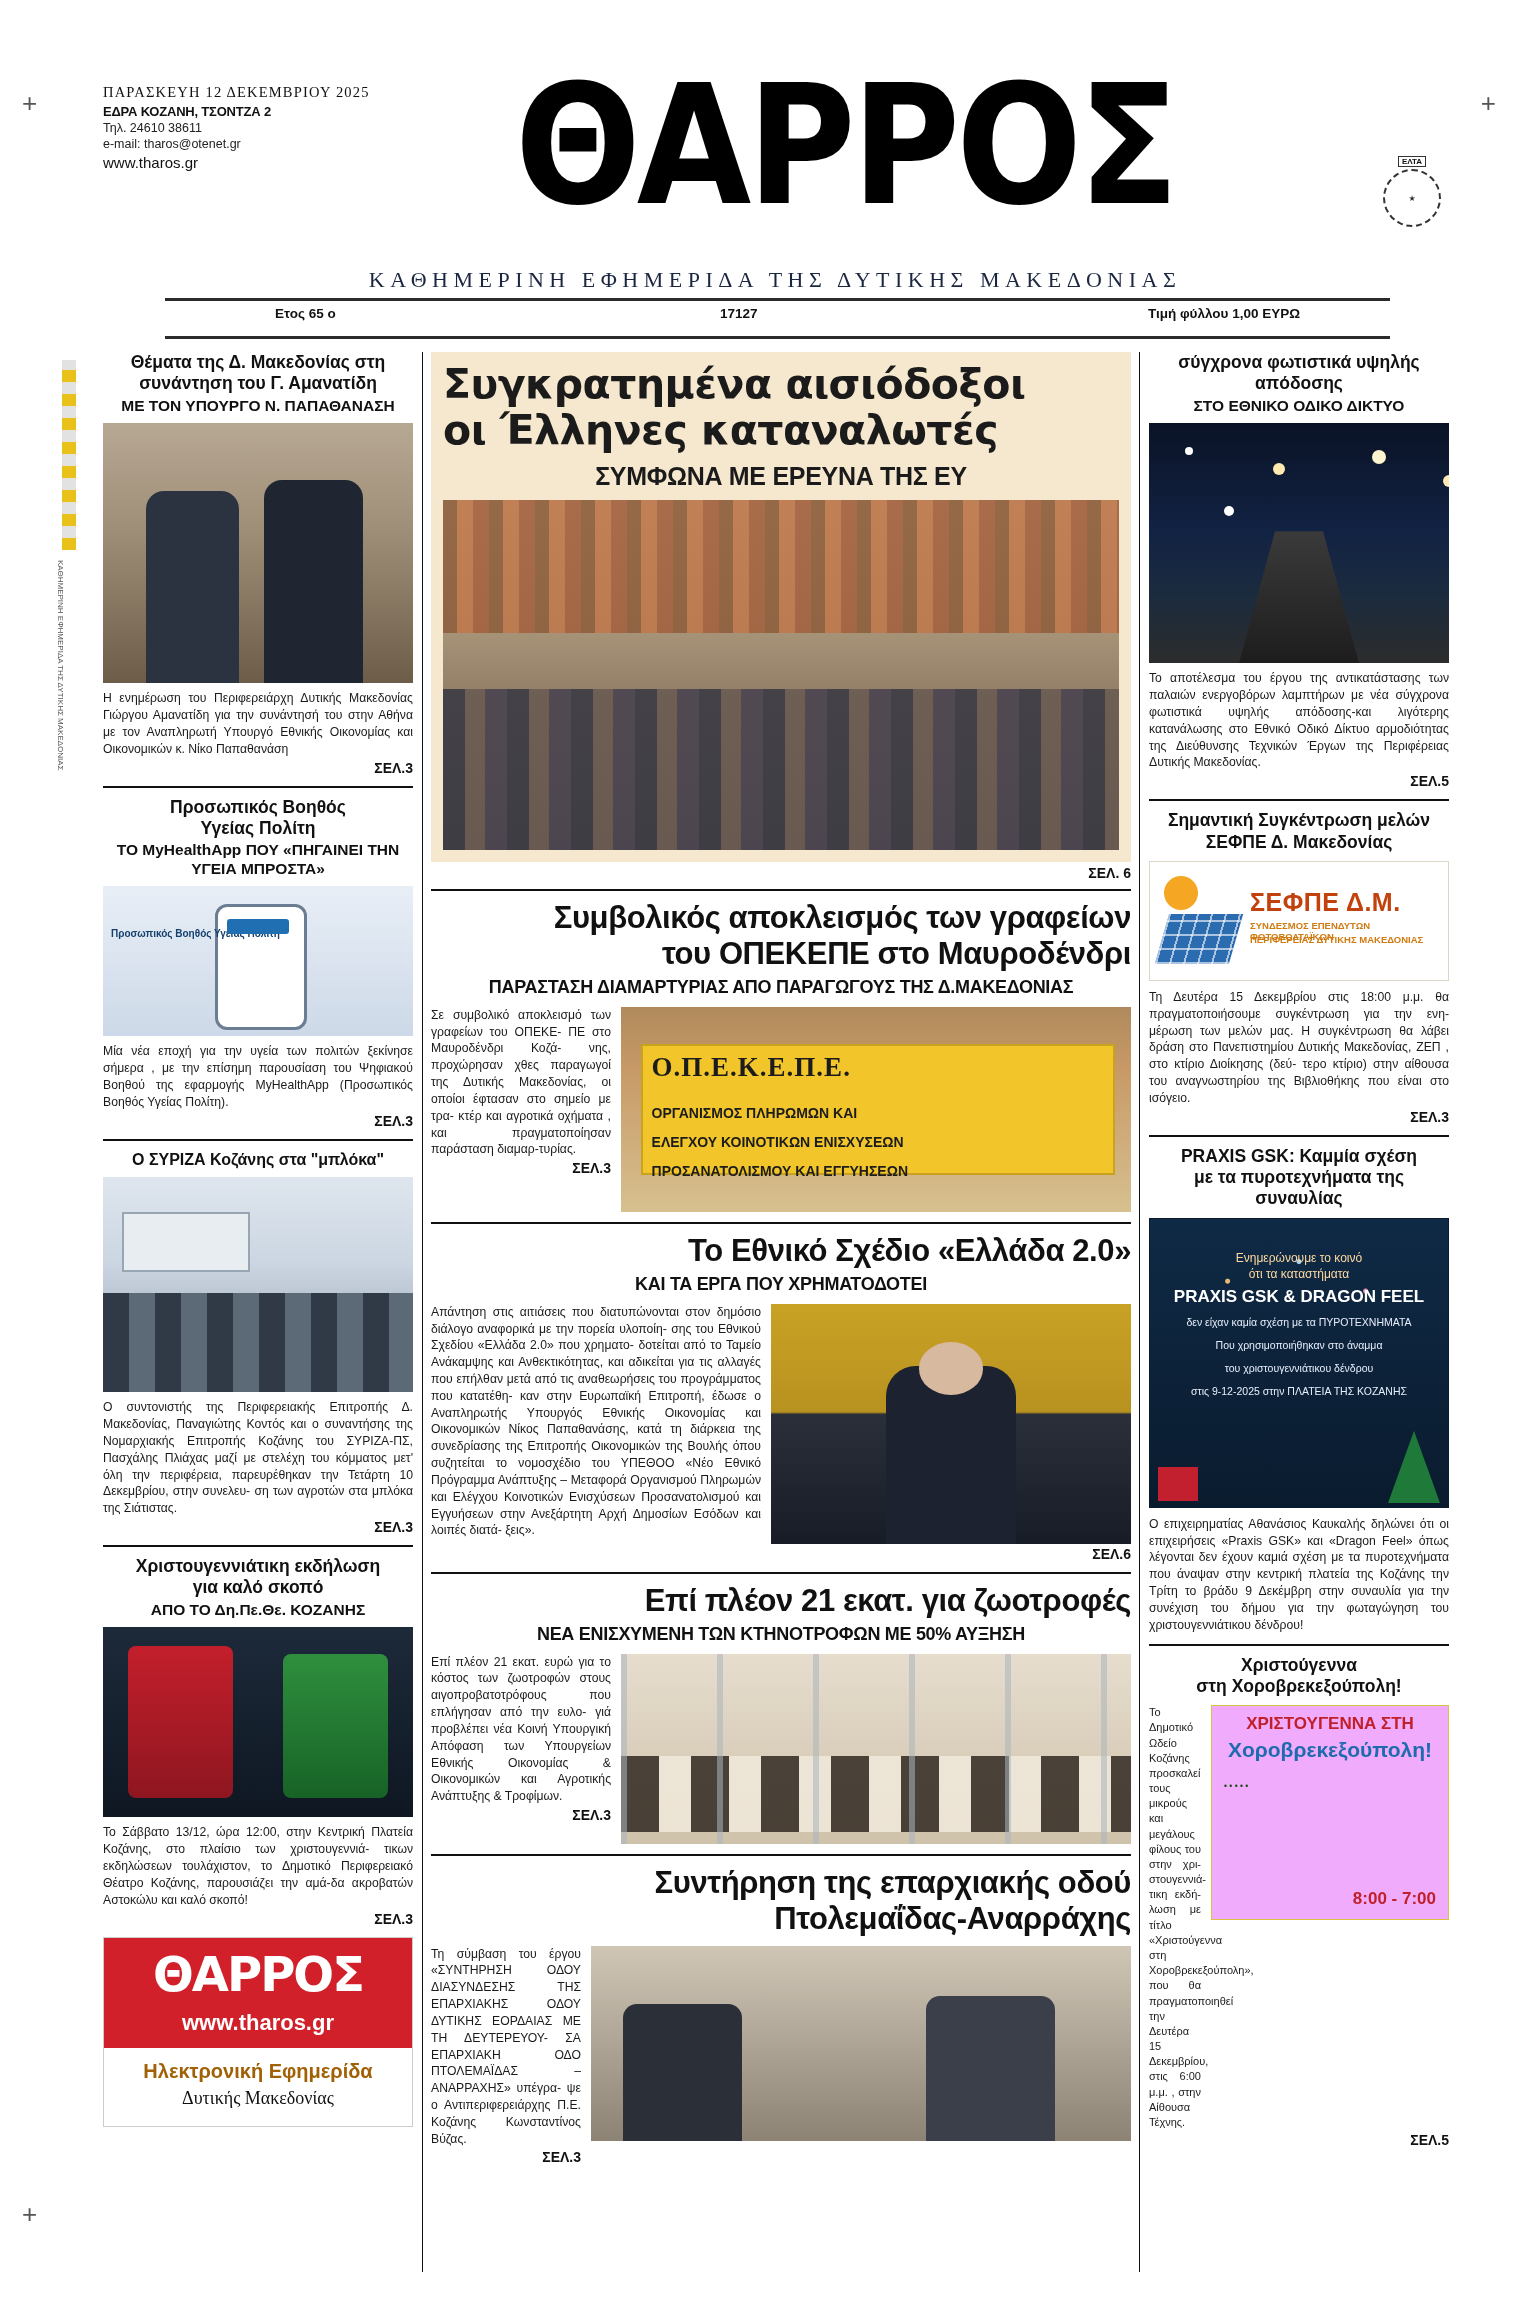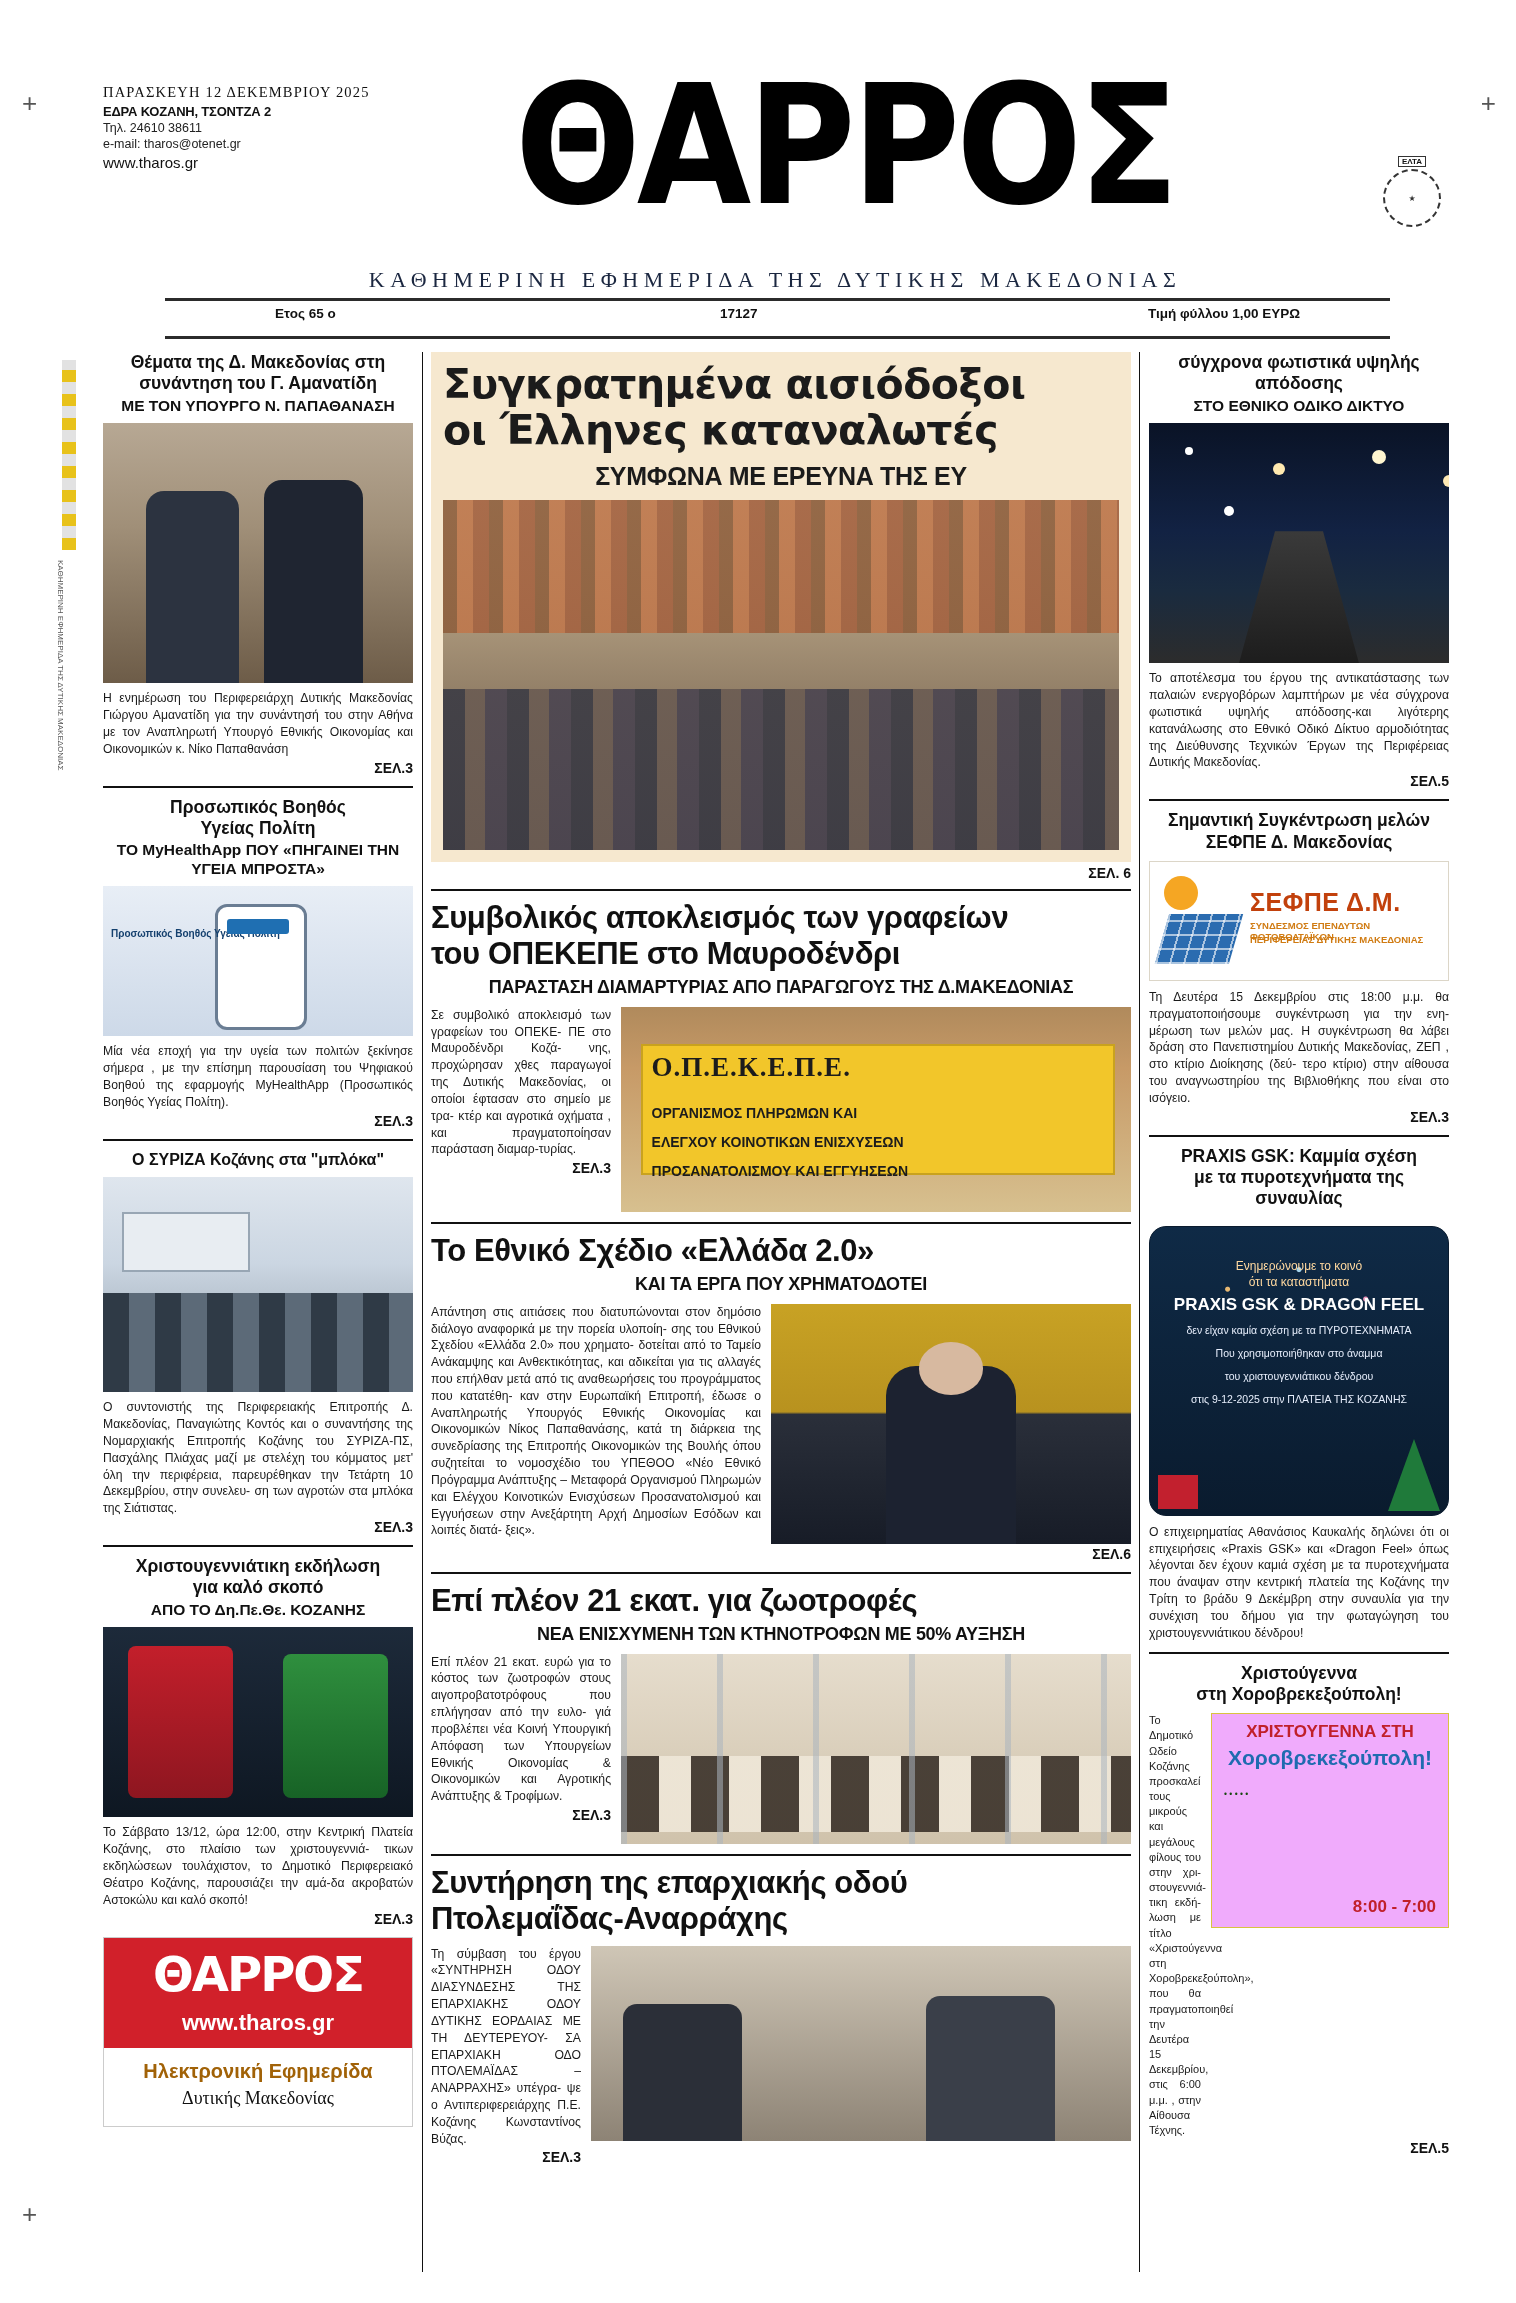--- a/index.html
+++ b/index.html
@@ -82,21 +82,21 @@
   .sel { font-weight:bold; font-size:14px; text-align:right; display:block; margin-top:2px;}
 
   .photo { width:100%; background:#888; position:relative; overflow:hidden; display:block;}
 
   
   .lead { background:#f6e8cf; padding:10px 12px 12px; }
   .lead h1 { margin:0; font-family:"DejaVu Sans",sans-serif; font-weight:bold; font-size:41px; line-height:1.12; letter-spacing:-0.5px; color:#1b1b1b; text-align:left;}
   .lead h2 { margin:8px 0 0; font-size:25px; font-weight:bold; text-align:center; color:#1b1b1b; letter-spacing:-0.3px;}
   .lead .photo { margin-top:9px; height:350px; }
 
-  .mid-h1 { font-family:"Liberation Sans",sans-serif; font-weight:bold; font-size:31px; line-height:1.16; text-align:left; margin:0; letter-spacing:-0.4px;}
+  .mid-h1 { font-family:"Liberation Sans",sans-serif; font-weight:bold; font-size:31px; line-height:1.16; text-align:right; margin:0; letter-spacing:-0.4px;}
   .mid-h2 { font-weight:bold; font-size:18px; text-align:center; margin:5px 0 0; letter-spacing:-0.3px;}
 
   .two { display:flex; gap:10px; margin-top:9px; }
   .two .tcol-text { width:180px; }
   .two .tcol-img  { flex:1; }
 
   
   .ph-officials{background:linear-gradient(#b7a894 0%,#a08f78 40%,#6d5c48 100%);}
   .ph-officials:before{content:"";position:absolute;left:14%;top:26%;width:30%;height:74%;background:#2c3340;border-radius:18px 18px 0 0;}
   .ph-officials:after{content:"";position:absolute;left:52%;top:22%;width:32%;height:78%;background:#1f2531;border-radius:18px 18px 0 0;}
@@ -361,21 +361,21 @@
           <div class="sub2">ΠΕΡΙΦΕΡΕΙΑΣ ΔΥΤΙΚΗΣ ΜΑΚΕΔΟΝΙΑΣ</div>
         </div>
         <div class="body-text" style="margin-top:8px;">Τη Δευτέρα 15 Δεκεμβρίου στις 18:00 μ.μ. θα πραγματοποιήσουμε συγκέντρωση για την ενη- μέρωση των μελών μας. Η συγκέντρωση θα λάβει δράση στο Πανεπιστημίου Δυτικής Μακεδονίας, ΖΕΠ , στο κτίριο Διοίκησης (δεύ- τερο κτίριο) στην αίθουσα του αναγνωστηρίου της Βιβλιοθήκης που είναι στο ισόγειο.</div>
         <span class="sel">ΣΕΛ.3</span>
       </div>
       <div class="hr"></div>
 
       <div class="blk">
         <div class="kicker-big">PRAXIS GSK: Καμμία  σχέση</div>
         <div class="kicker-big">με τα πυροτεχνήματα της συναυλίας</div>
-        <div class="ad-praxis" style="margin-top:16px;border-radius:17px;">
+        <div class="ad-praxis" style="margin-top:8px;">
           <div class="spark"></div>
           <div class="gift"></div>
           <div class="tree"></div>
           <div class="l1">Ενημερώνουμε το κοινό</div>
           <div class="l1" style="margin-top:2px;">ότι τα καταστήματα</div>
           <div class="l2">PRAXIS GSK &amp; DRAGON FEEL</div>
           <div class="l3">δεν είχαν καμία σχέση με τα ΠΥΡΟΤΕΧΝΗΜΑΤΑ</div>
           <div class="l3">Που χρησιμοποιήθηκαν στο άναμμα</div>
           <div class="l3">του χριστουγεννιάτικου δένδρου</div>
           <div class="l3">στις 9-12-2025 στην ΠΛΑΤΕΙΑ ΤΗΣ ΚΟΖΑΝΗΣ</div>

